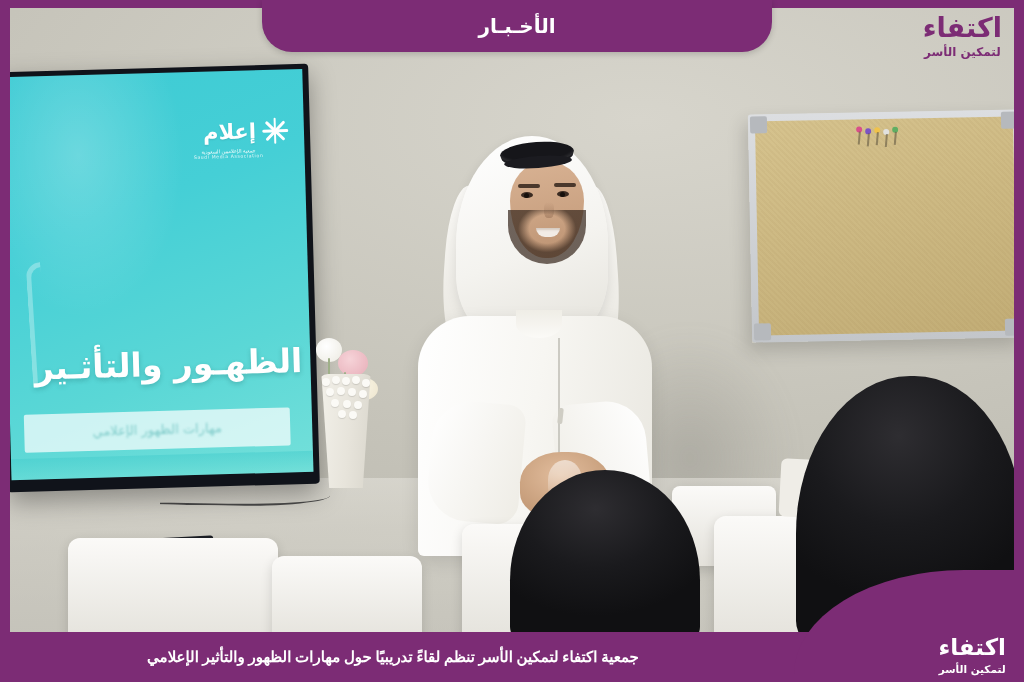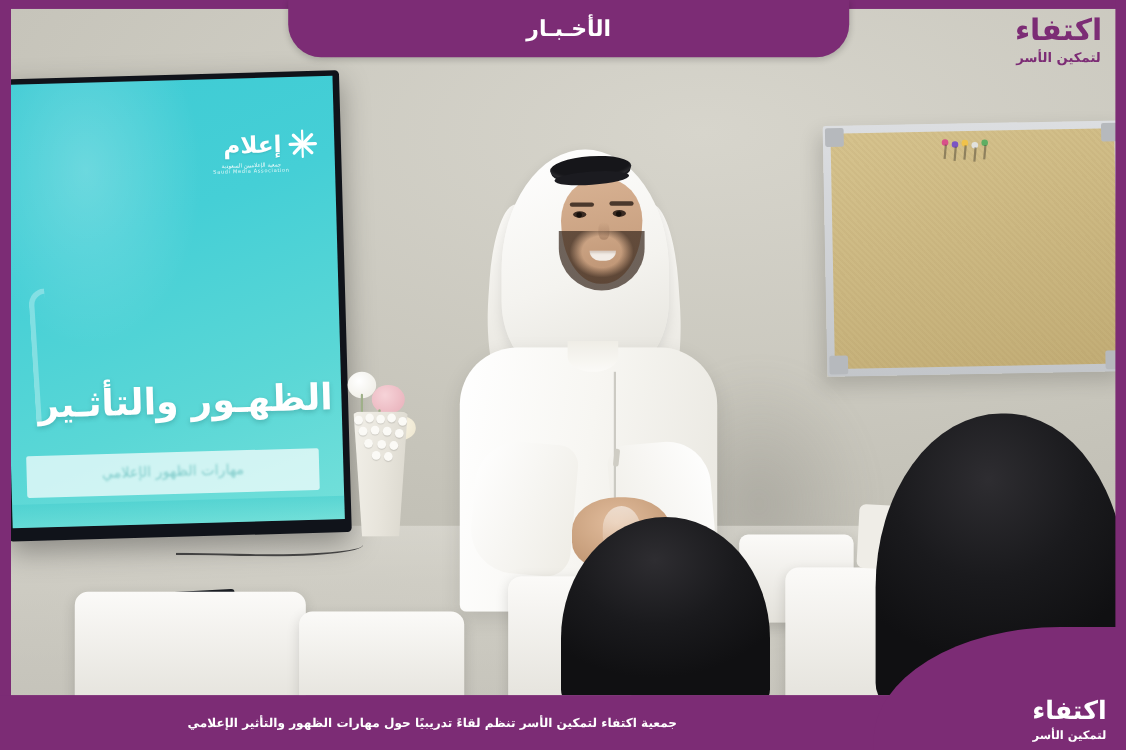--- a/index.html
+++ b/index.html
@@ -278,22 +278,22 @@
   }
   .brand-top .b1{font-size:27px;font-weight:700;letter-spacing:1px;}
   .brand-top .b2{font-size:12px;font-weight:700;margin-top:5px;letter-spacing:.5px;}
 
   .bottombar{
     position:absolute;left:0;bottom:0;width:1024px;height:50px;background:#7c2c75;
   }
   .caption{
     position:absolute;left:0;right:238px;bottom:0;height:50px;
     display:flex;align-items:center;justify-content:center;
-    color:#fff;direction:rtl;font-size:11px;font-weight:600;letter-spacing:.2px;
-    padding:0 36px;box-sizing:border-box;
+    color:#fff;direction:rtl;font-size:15px;font-weight:600;letter-spacing:.2px;
+    padding:0 36px;box-sizing:border-box;font-family:Liberation Serif, serif;
   }
   .swoosh{
     position:absolute;right:0;bottom:0;width:230px;height:112px;overflow:hidden;
     pointer-events:none;
   }
   .swoosh-fill{
     position:absolute;right:0;bottom:0;width:230px;height:112px;
     background:#7c2c75;
     border-top-left-radius:170px 104px;
   }

